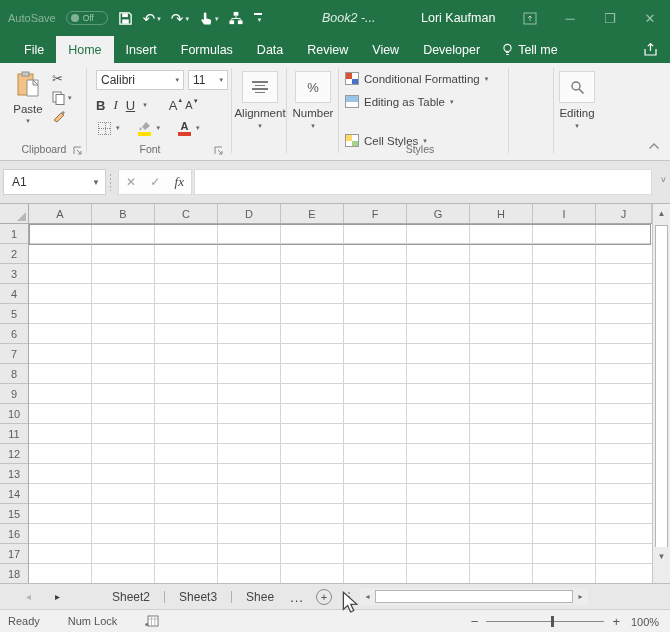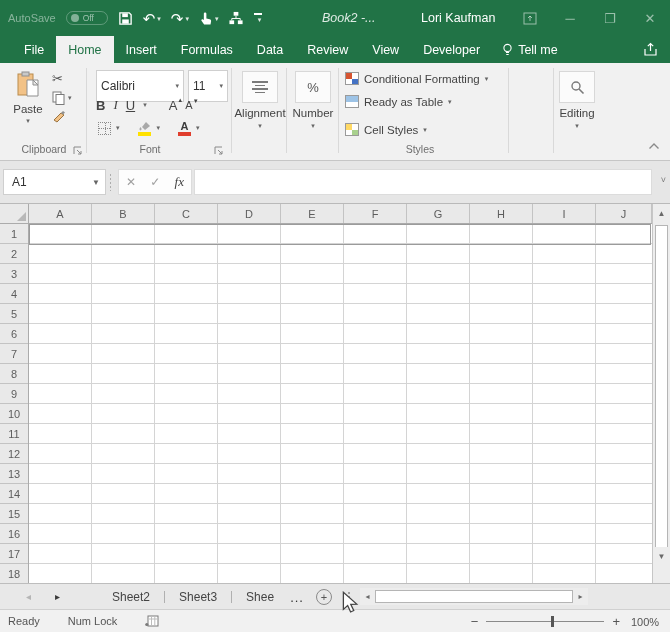--- a/index.html
+++ b/index.html
@@ -44,21 +44,21 @@
 
   
   .paste-btn { position:absolute; left:8px; top:8px; width:40px; display:flex; flex-direction:column; align-items:center; }
   .paste-lbl { font-size:11.5px; color:#444; margin-top:4px; }
   .paste-dd { font-size:7px; color:#666; margin-top:2px; }
   .clip-col { position:absolute; left:52px; top:8px; display:flex; flex-direction:column; gap:5px; }
   .small-btn { display:flex; align-items:center; font-size:13px; color:#555; }
   .small-btn .dd { font-size:7px; margin-left:3px; color:#666; }
 
   
-  .combo { background:#fff; border:1px solid #cfcfcf; height:32px; display:flex; align-items:center; font-size:12px; color:#333; padding:0 4px; justify-content:space-between; }
+  .combo { background:#fff; border:1px solid #cfcfcf; height:20px; display:flex; align-items:center; font-size:12px; color:#333; padding:0 4px; justify-content:space-between; }
   .combo .dd { font-size:7px; color:#666; }
   .fmt-row { position:absolute; display:flex; align-items:center; gap:8px; }
   .fmt-b { font-weight:bold; font-size:13px; color:#444; }
   .fmt-i { font-style:italic; font-family:"Liberation Serif", serif; font-size:13px; color:#444; }
   .fmt-u { font-size:13px; color:#444; text-decoration:underline; }
   .dd7 { font-size:7px; color:#666; }
   .grow-a { font-size:13px; color:#444; position:relative; }
   .grow-a sup { font-size:6px; position:absolute; top:-1px; right:-6px; }
   .border-ico { width:13px; height:13px; border:1px dotted #8a8a8a; position:relative; }
   .border-ico:before { content:""; position:absolute; left:50%; top:0; bottom:0; width:0; border-left:1px dotted #8a8a8a; }
@@ -349,24 +349,24 @@
     <span>Conditional Formatting</span>
     <span class="dd">▾</span>
   </div>
   <div class="style-row" style="left:345px; top:32px;">
     <span class="mini-table">
       <i style="background:#9dc3e6;"></i>
         <i style="background:#9dc3e6;"></i>
         <i style="background:#fff;"></i>
         <i style="background:#fff;"></i>
     </span>
-    <span>Ready as Table</span>
+    <span>Editing as Table</span>
     <span class="dd">▾</span>
   </div>
-  <div class="style-row" style="left:345px; top:60px;">
+  <div class="style-row" style="left:345px; top:71px;">
     <span class="mini-table">
       <i style="background:#ffd965;"></i>
         <i style="background:#fff;"></i>
         <i style="background:#fff;"></i>
         <i style="background:#a9d18e;"></i>
     </span>
     <span>Cell Styles</span>
     <span class="dd">▾</span>
   </div>
   <span class="grp-label" style="left:400px; width:40px;">Styles</span>

